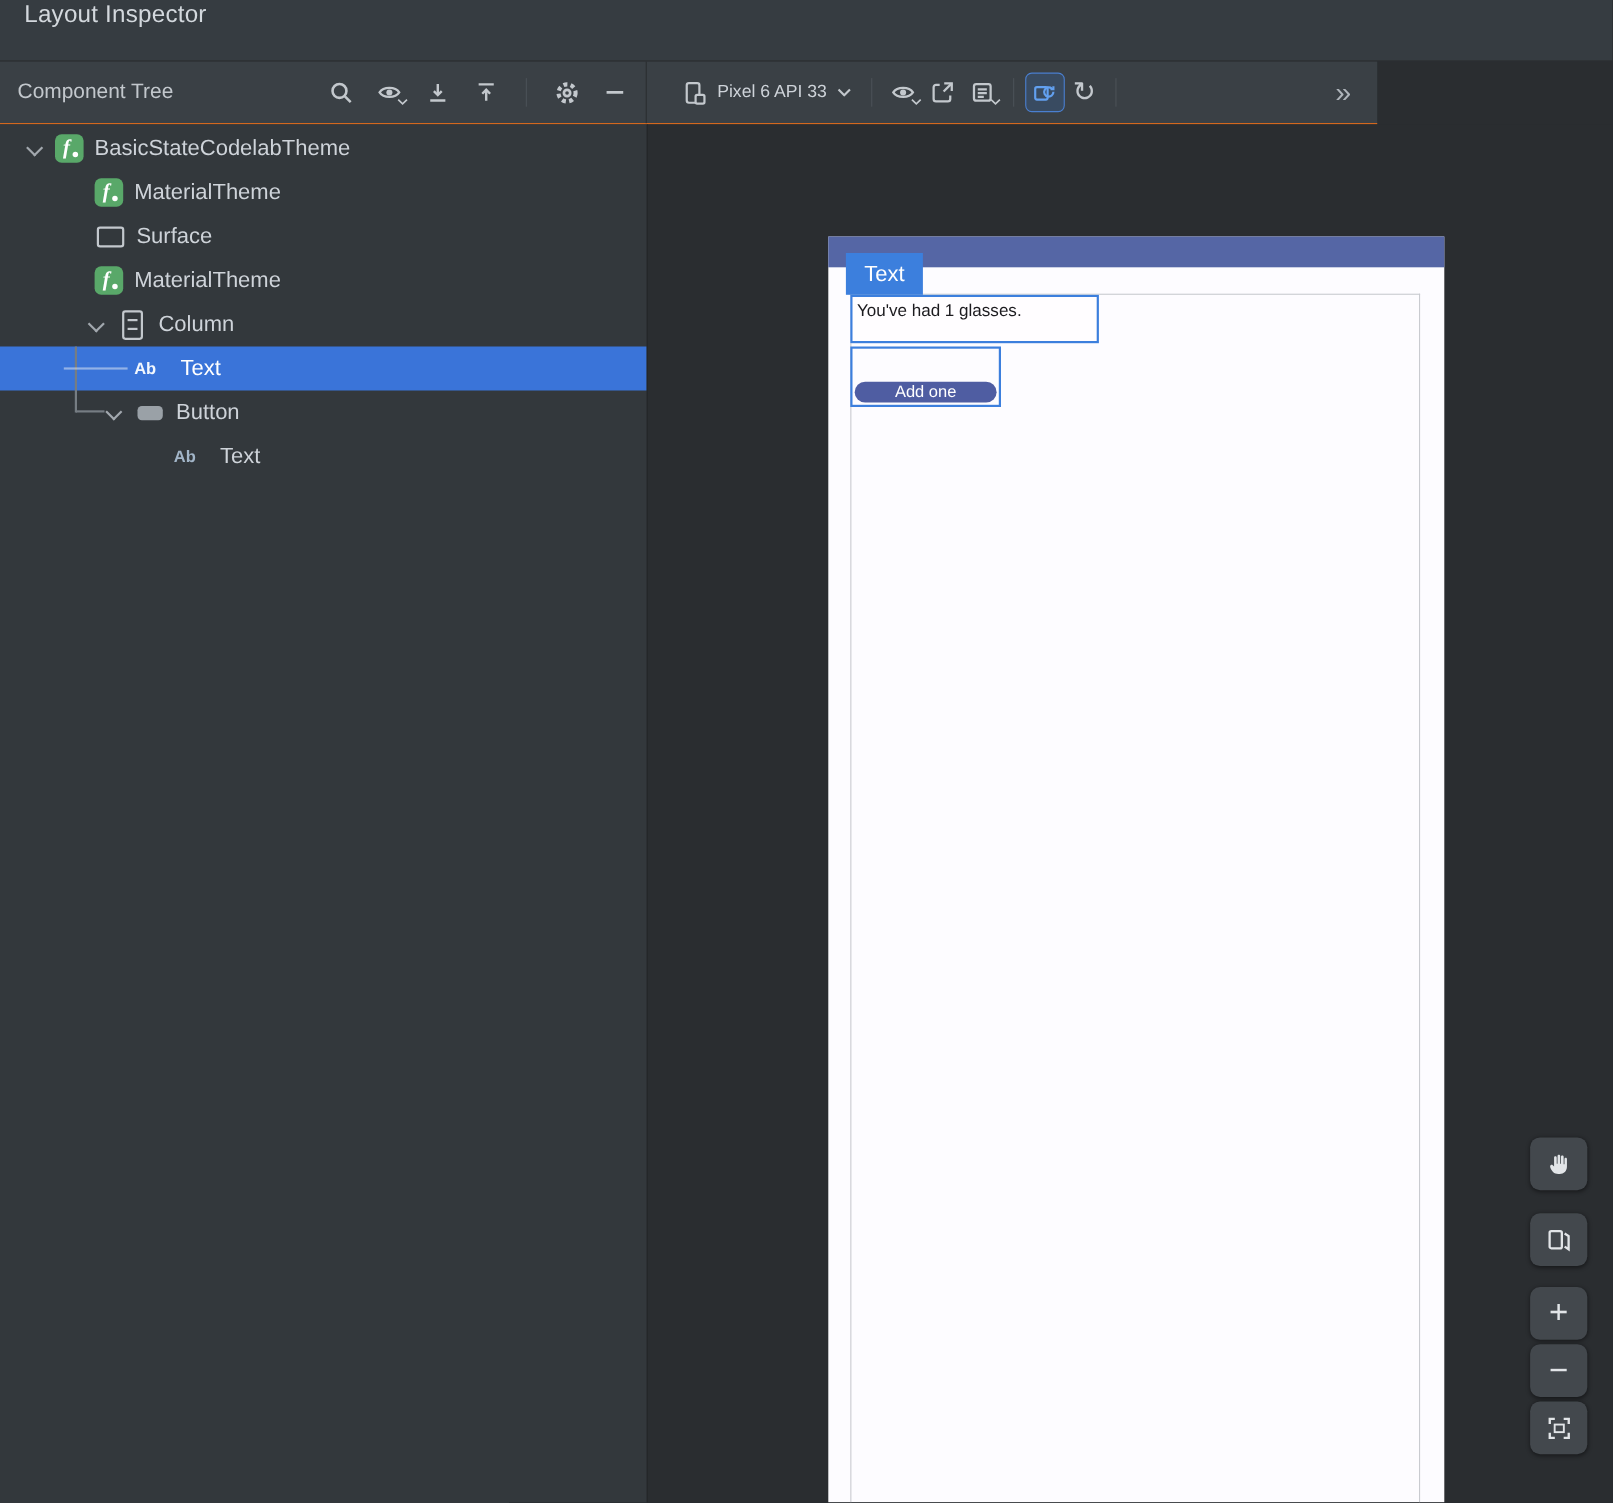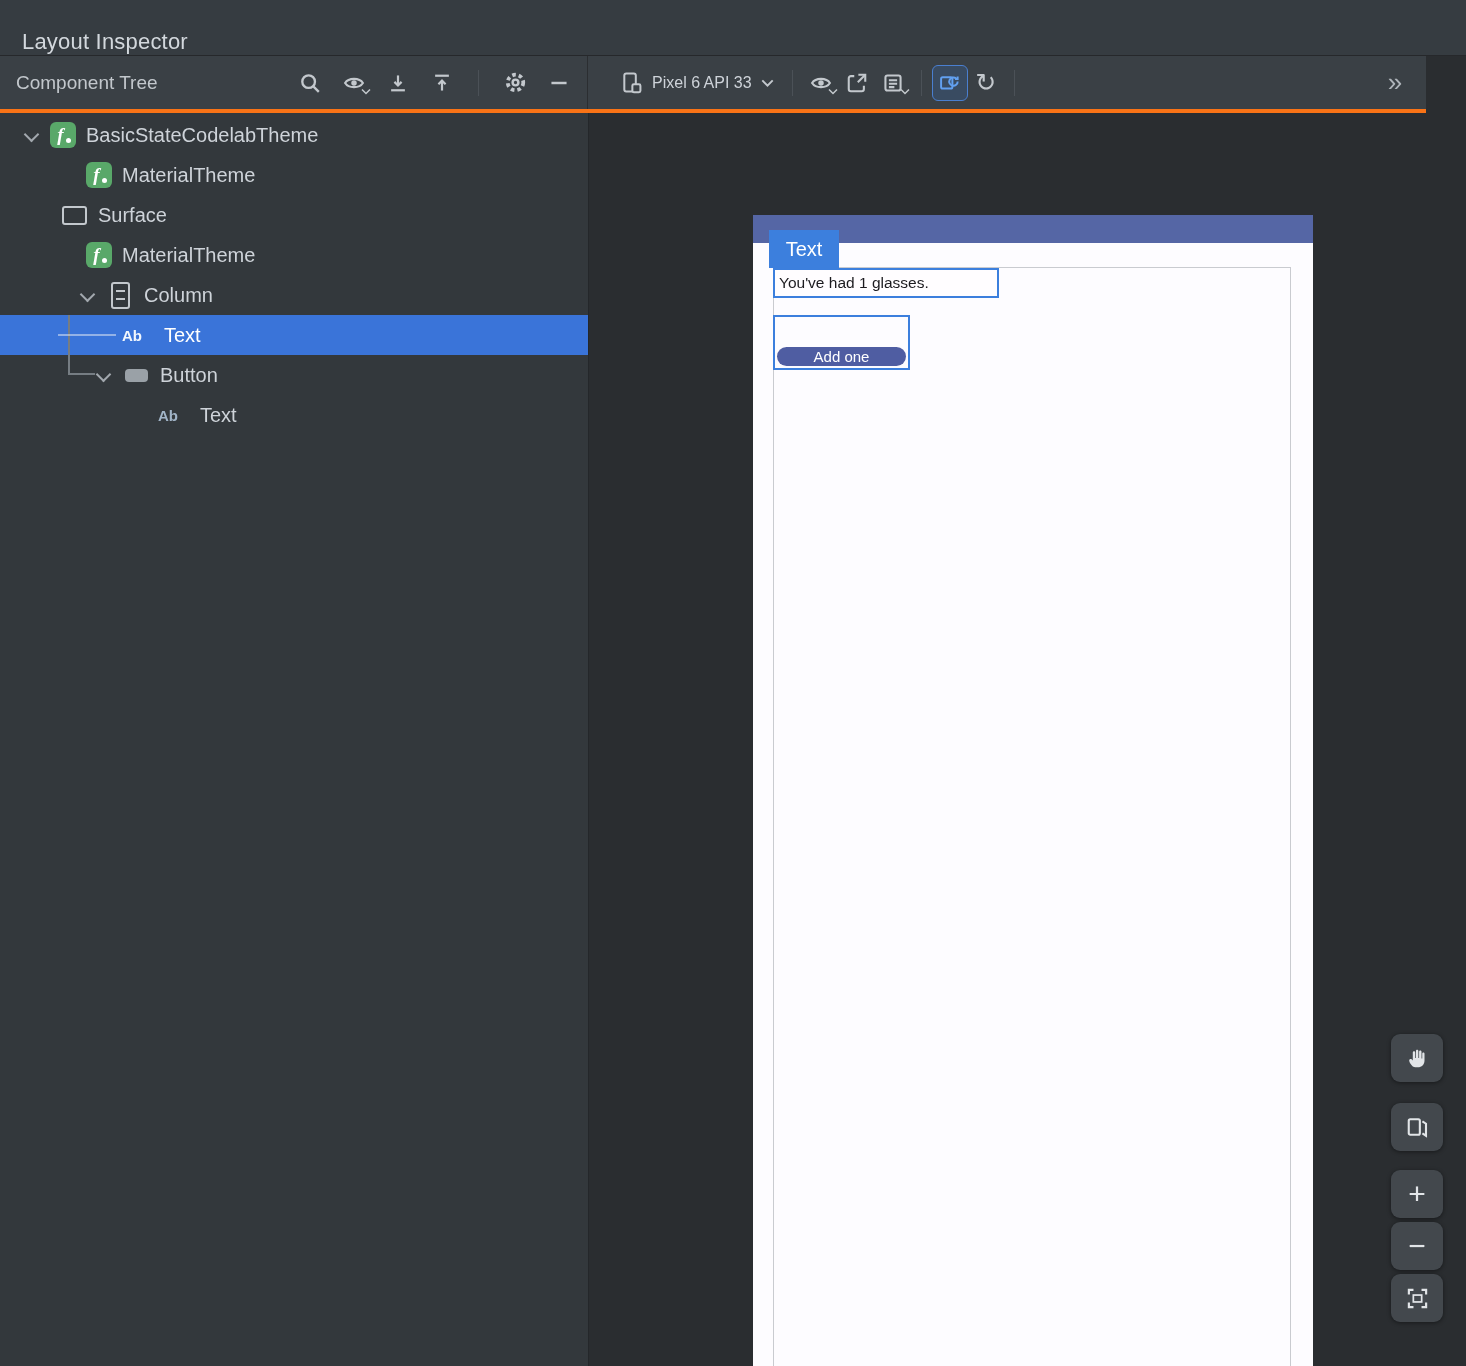--- a/index.html
+++ b/index.html
@@ -5,28 +5,28 @@
   * { box-sizing: border-box; margin: 0; padding: 0; }
   html, body { width: 1466px; height: 1366px; overflow: hidden; }
   body { font-family: "Liberation Sans", "DejaVu Sans", sans-serif; background: #2a2d30; }
 
   .app { position: relative; width: 1466px; height: 1366px; }
 
   
   .titlebar {
     position: absolute; left: 0; top: 0; width: 1466px; height: 56px;
     background: #363c41; border-bottom: 1px solid #26282b;
-    display: flex; align-items: flex-end; padding-left: 22px;
+    display: flex; align-items: flex-start; padding-left: 22px;
   }
   .titlebar .title { color: #d3d8dd; font-size: 22px; font-weight: 500; letter-spacing: .2px; }
 
   
   .toolbar {
-    position: absolute; left: 0; top: 56px; width: 1426px; height: 57px;
-    background: #3a4045; border-bottom: 4px solid #f97316; display: flex;
+    position: absolute; left: 0; top: 56px; width: 1252px; height: 57px;
+    background: #3a4045; border-bottom: 1px solid #f97316; display: flex;
   }
   .tb-left {
     width: 588px; height: 100%; display: flex; align-items: center;
     padding: 0 10px 0 16px; border-right: 1px solid #2b2e31;
   }
   .tb-left .tb-label { color: #c2c7cc; font-size: 19px; }
   .tb-icons { margin-left: auto; display: flex; align-items: center; gap: 8px; }
   .tb-right {
     flex: 1; height: 100%; display: flex; align-items: center; padding: 0 10px 0 24px;
   }
@@ -104,21 +104,21 @@
   .col-outline {
     position: absolute; left: 20px; top: 52px; width: 518px; height: 1099px;
     border: 1px solid #c9cbd0; border-bottom: none;
   }
   .sel-tag {
     position: absolute; left: 16px; top: 15px; width: 70px; height: 38px;
     background: var(--overlay-blue); color: #fff; font-size: 20px;
     display: flex; align-items: center; justify-content: center; z-index: 3;
   }
   .sel-textbox {
-    position: absolute; left: 20px; top: 53px; width: 226px; height: 30px;
+    position: absolute; left: 20px; top: 53px; width: 226px; height: 44px;
     border: 2px solid var(--overlay-blue); background: #fffdff;
     color: #1c1b1f; font-size: 15.5px; line-height: 26px; padding-left: 4px; z-index: 2;
     white-space: nowrap;
   }
   .btn-selbox {
     position: absolute; left: 20px; top: 100px; width: 137px; height: 55px;
     border: 2px solid var(--overlay-blue); z-index: 2;
   }
   .dev-btn {
     position: absolute; left: 2px; top: 2px; right: 2px; bottom: 2px;
@@ -262,21 +262,21 @@
     <div class="trow" style="padding-left: 14px;">
         <span class="chev"></span>
         <span class="ic ic-composable">f</span>
         <span>BasicStateCodelabTheme</span>
       </div>
       <div class="trow" style="padding-left: 50px;">
         <span class="chev empty"></span>
         <span class="ic ic-composable">f</span>
         <span>MaterialTheme</span>
       </div>
-      <div class="trow" style="padding-left: 24px;">
+      <div class="trow" style="padding-left: 50px;">
         <span class="chev empty"></span>
         <span class="ic ic-surface"></span>
         <span>Surface</span>
       </div>
       <div class="trow" style="padding-left: 50px;">
         <span class="chev empty"></span>
         <span class="ic ic-composable">f</span>
         <span>MaterialTheme</span>
       </div>
       <div class="trow" style="padding-left: 70px;">

